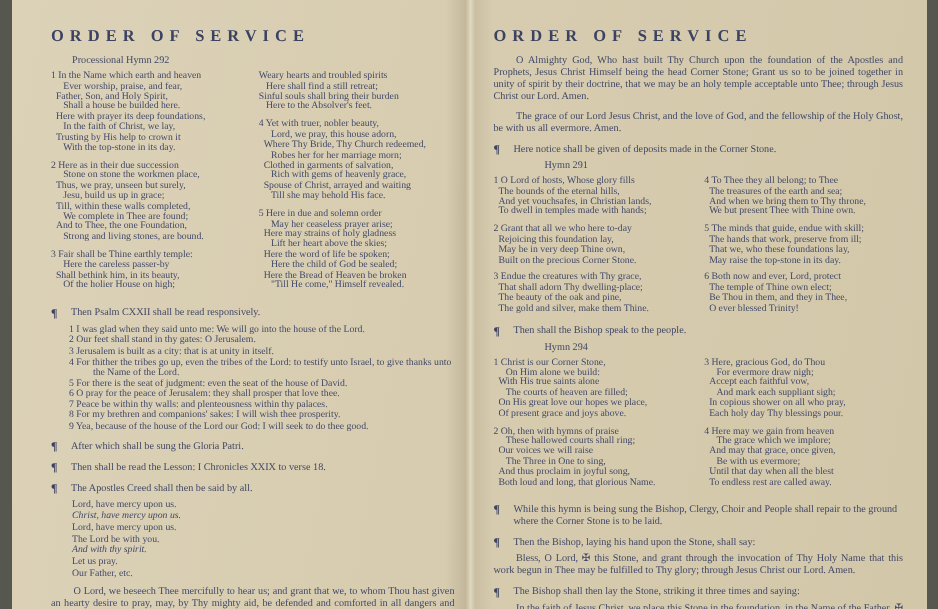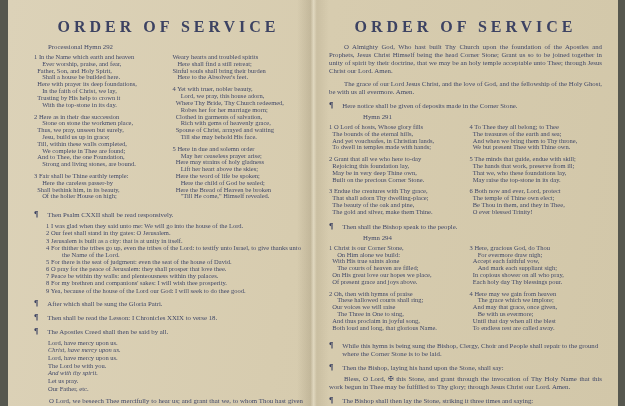--- a/index.html
+++ b/index.html
@@ -15,21 +15,21 @@
   }
   .paper::after{
     content:"";position:absolute;top:0;bottom:0;left:calc(50% - 16px);width:32px;
     background:linear-gradient(90deg,rgba(90,78,50,0) 0%,rgba(90,78,50,0.16) 42%,rgba(255,255,245,0.22) 52%,rgba(90,78,50,0.10) 62%,rgba(90,78,50,0) 100%);
     pointer-events:none;
   }
   .page{width:50%;box-sizing:border-box;color:#414868;}
   .page-left{padding:18px 10px 0 26px;}
   .page-right{padding:18px 16px 0 16px;}
   .header{
-    font-size:16px;font-weight:bold;letter-spacing:4px;text-align:center;
+    font-size:11px;font-weight:bold;letter-spacing:4px;text-align:left;
     margin:0 0 7px 0;color:#3c4262;white-space:nowrap;
   }
   .hymn-label{font-size:6.8px;margin:0 0 4px 14px;}
   .hymn-label.center{margin-left:34px;}
   .cols{display:flex;}
   .col{width:50%;box-sizing:border-box;}
   .col+.col{padding-left:4px;}
   .verse{white-space:pre-wrap;font-size:6.5px;line-height:1.05;margin:0 0 5px 0;}
   .rubric{font-size:6.8px;line-height:1.15;margin:6px 0 3px 0;display:flex;align-items:flex-start;}
   .pi{font-weight:bold;margin-right:9px;font-size:8px;line-height:1;color:#3c4262;}

